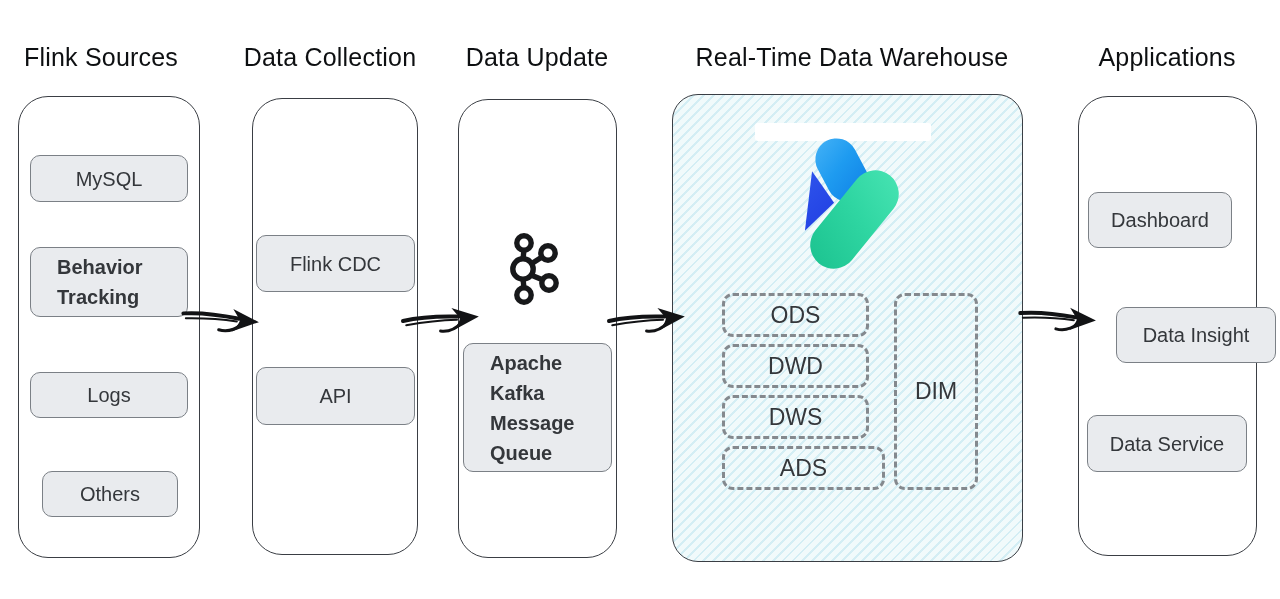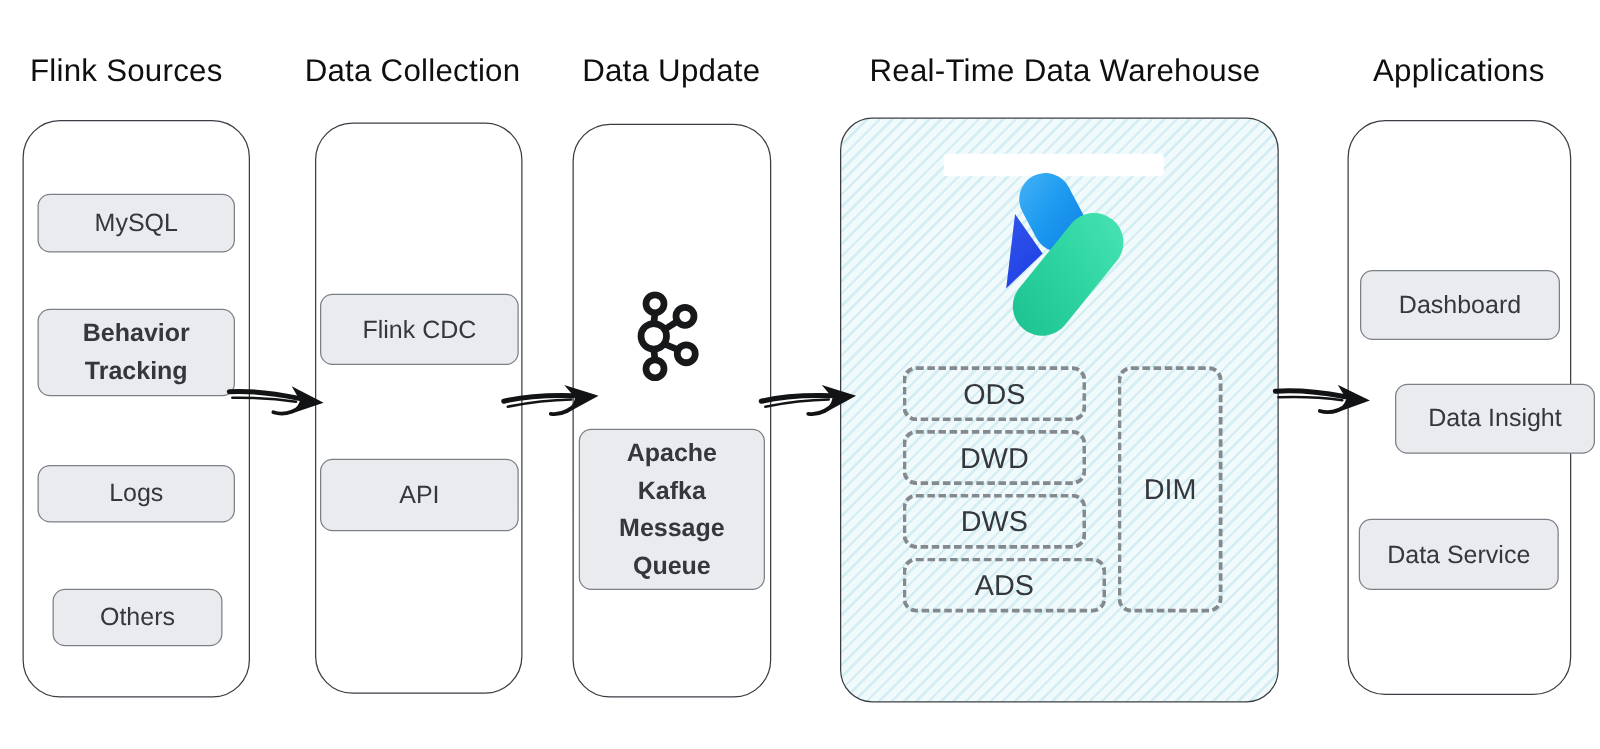--- a/index.html
+++ b/index.html
@@ -36,21 +36,21 @@
     border-radius: 26px;
   }
   .box {
     position: absolute;
     background: #e9ebee;
     border: 1.6px solid #7b8086;
     border-radius: 10px;
     display: flex;
     align-items: center;
     justify-content: center;
-    text-align: center;
+    text-align: left;
     font-size: 20px;
     line-height: 30px;
     color: #34373b;
   }
   .box.narrowpad { padding: 0 26px; font-weight: bold; }
   .dashed-box {
     position: absolute;
     border: 3px dashed #84898e;
     border-radius: 11px;
     display: flex;
@@ -130,21 +130,21 @@
 <div class="logo-shape logo-capsule-blue" style="left:821px; top:137px"></div>
 <div class="logo-shape logo-triangle" style="left:804px; top:170px"></div>
 <div class="logo-shape logo-capsule-teal" style="left:831px; top:163px"></div>
 
 <div class="dashed-box" style="left:722px; top:293px; width:147px; height:44px">ODS</div>
 <div class="dashed-box" style="left:722px; top:344px; width:147px; height:44px">DWD</div>
 <div class="dashed-box" style="left:722px; top:395px; width:147px; height:44px">DWS</div>
 <div class="dashed-box" style="left:722px; top:446px; width:163px; height:44px">ADS</div>
 <div class="dashed-box" style="left:894px; top:293px; width:84px; height:197px">DIM</div>
 
-<div class="box" style="left:1088px; top:216px; width:160px; height:56px">Dashboard</div>
+<div class="box" style="left:1088px; top:192px; width:144px; height:56px">Dashboard</div>
 <div class="box" style="left:1116px; top:307px; width:160px; height:56px">Data Insight</div>
 <div class="box" style="left:1087px; top:415px; width:160px; height:57px">Data Service</div>
 
 <svg class="arrow-svg" style="left:180px; top:302px; transform:rotate(7deg)" width="82" height="34" viewBox="0 0 82 34">
   <path class="shaft" d="M3,16 C22,12.5 40,13 59,14.5" stroke-width="4"></path>
   <path class="shaft" d="M6,20.5 C24,18 42,17 57,17.5" stroke-width="2"></path>
   <path class="shaft" d="M40,28 C48,29.5 56,26 62,20" stroke-width="3"></path>
   <path class="head" d="M52,5.5 L79,15.5 L53,28 C57.5,22.5 59.5,19.5 60,16 Z"></path>
 </svg>
 

